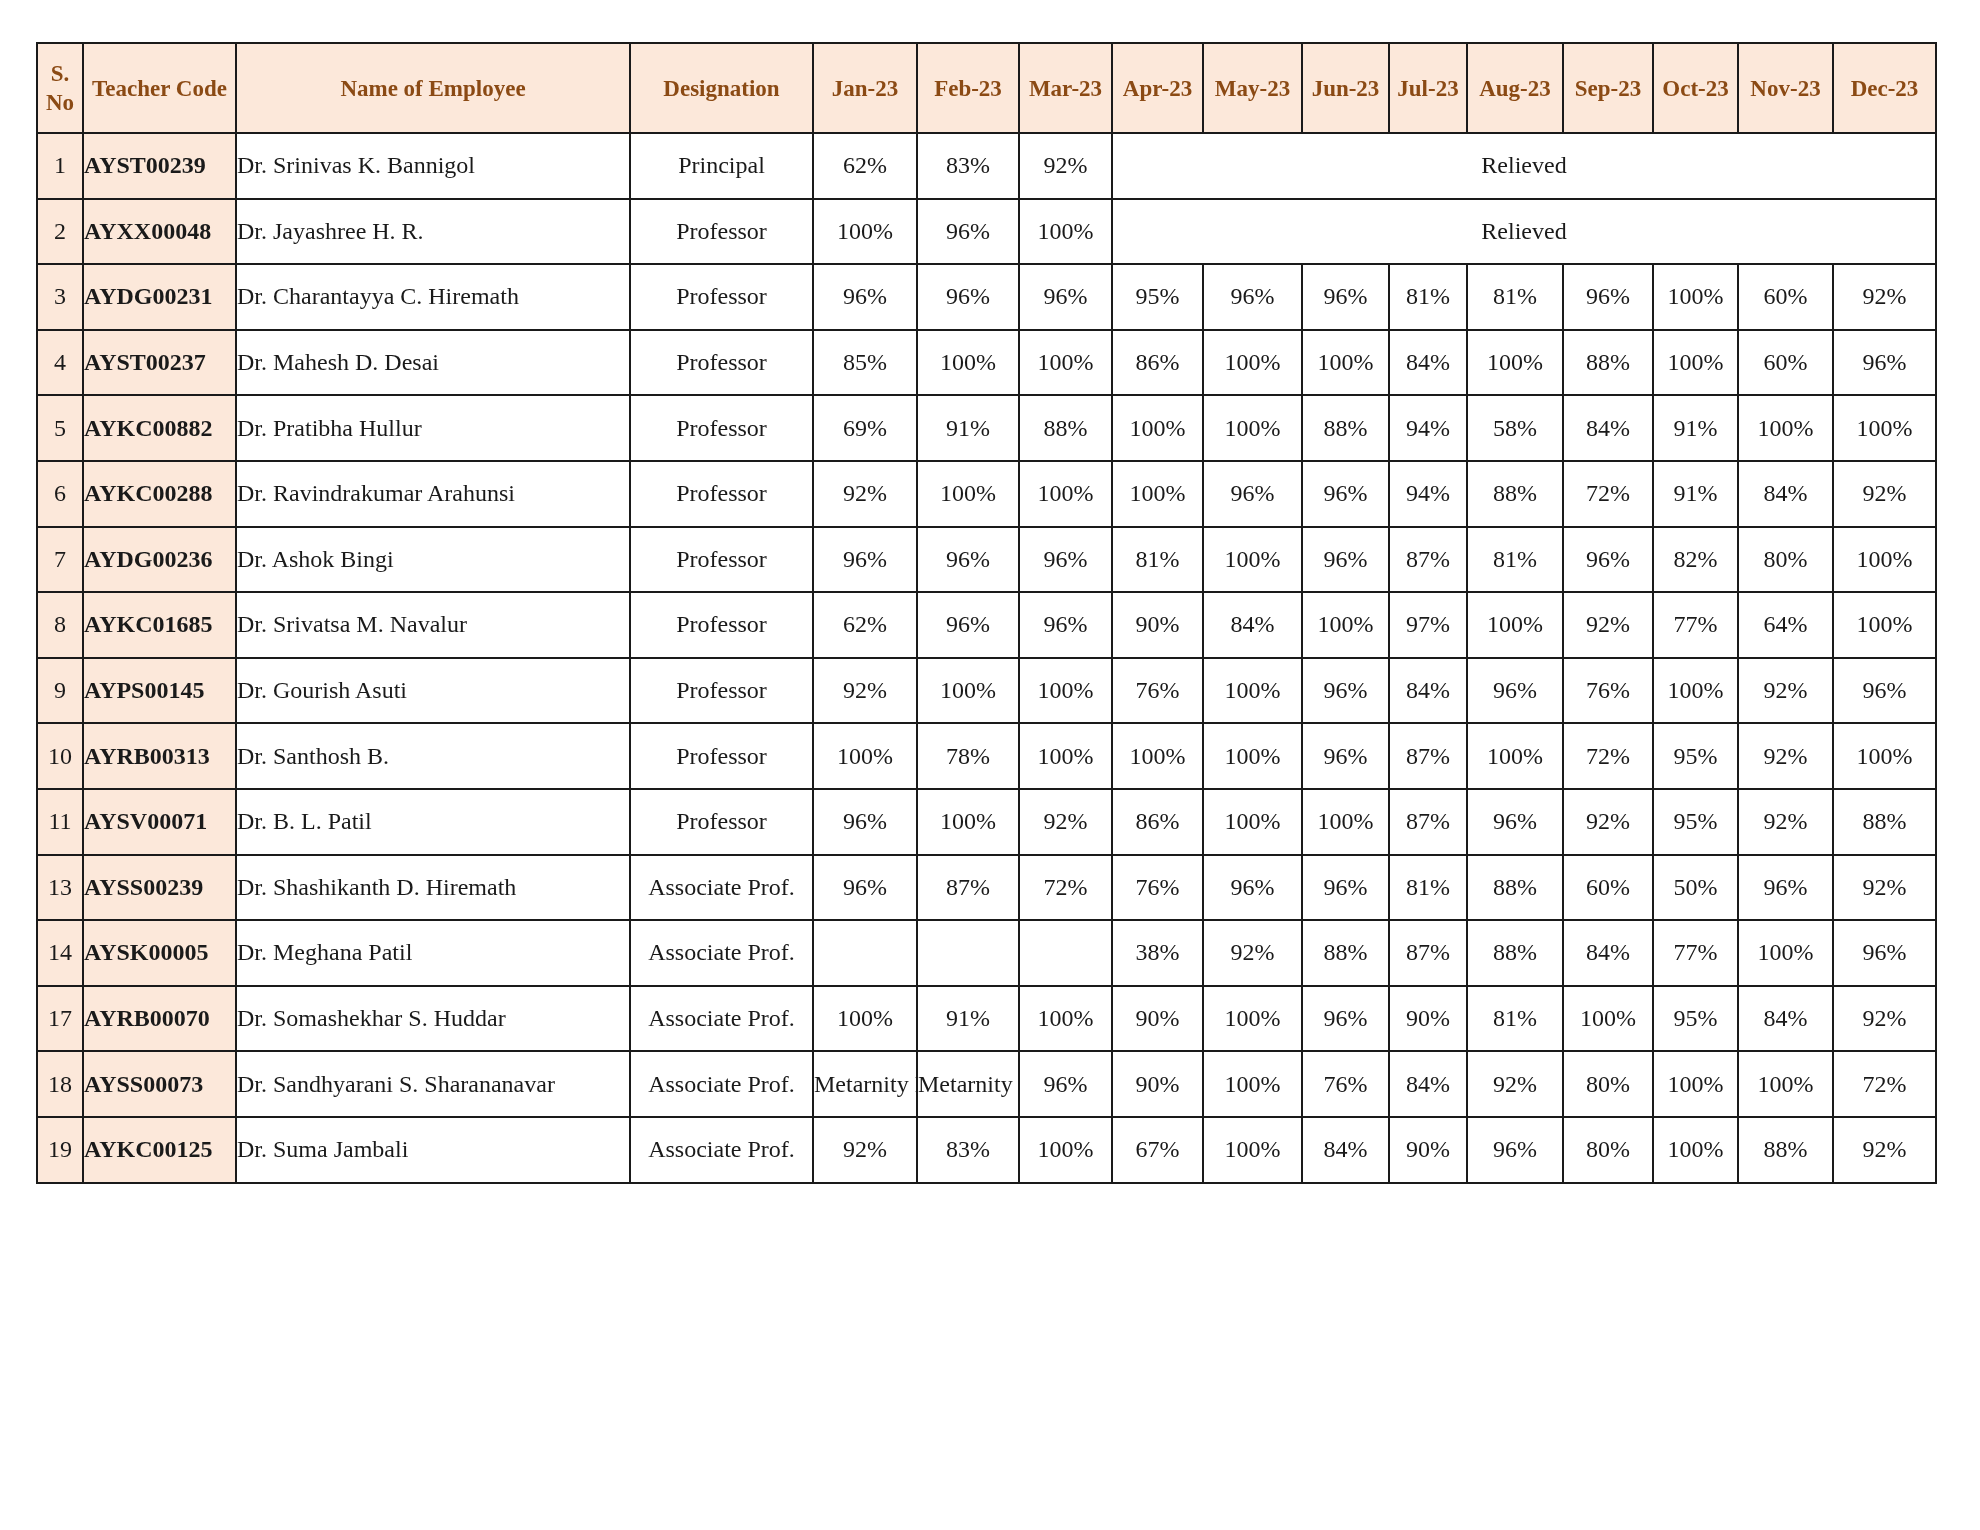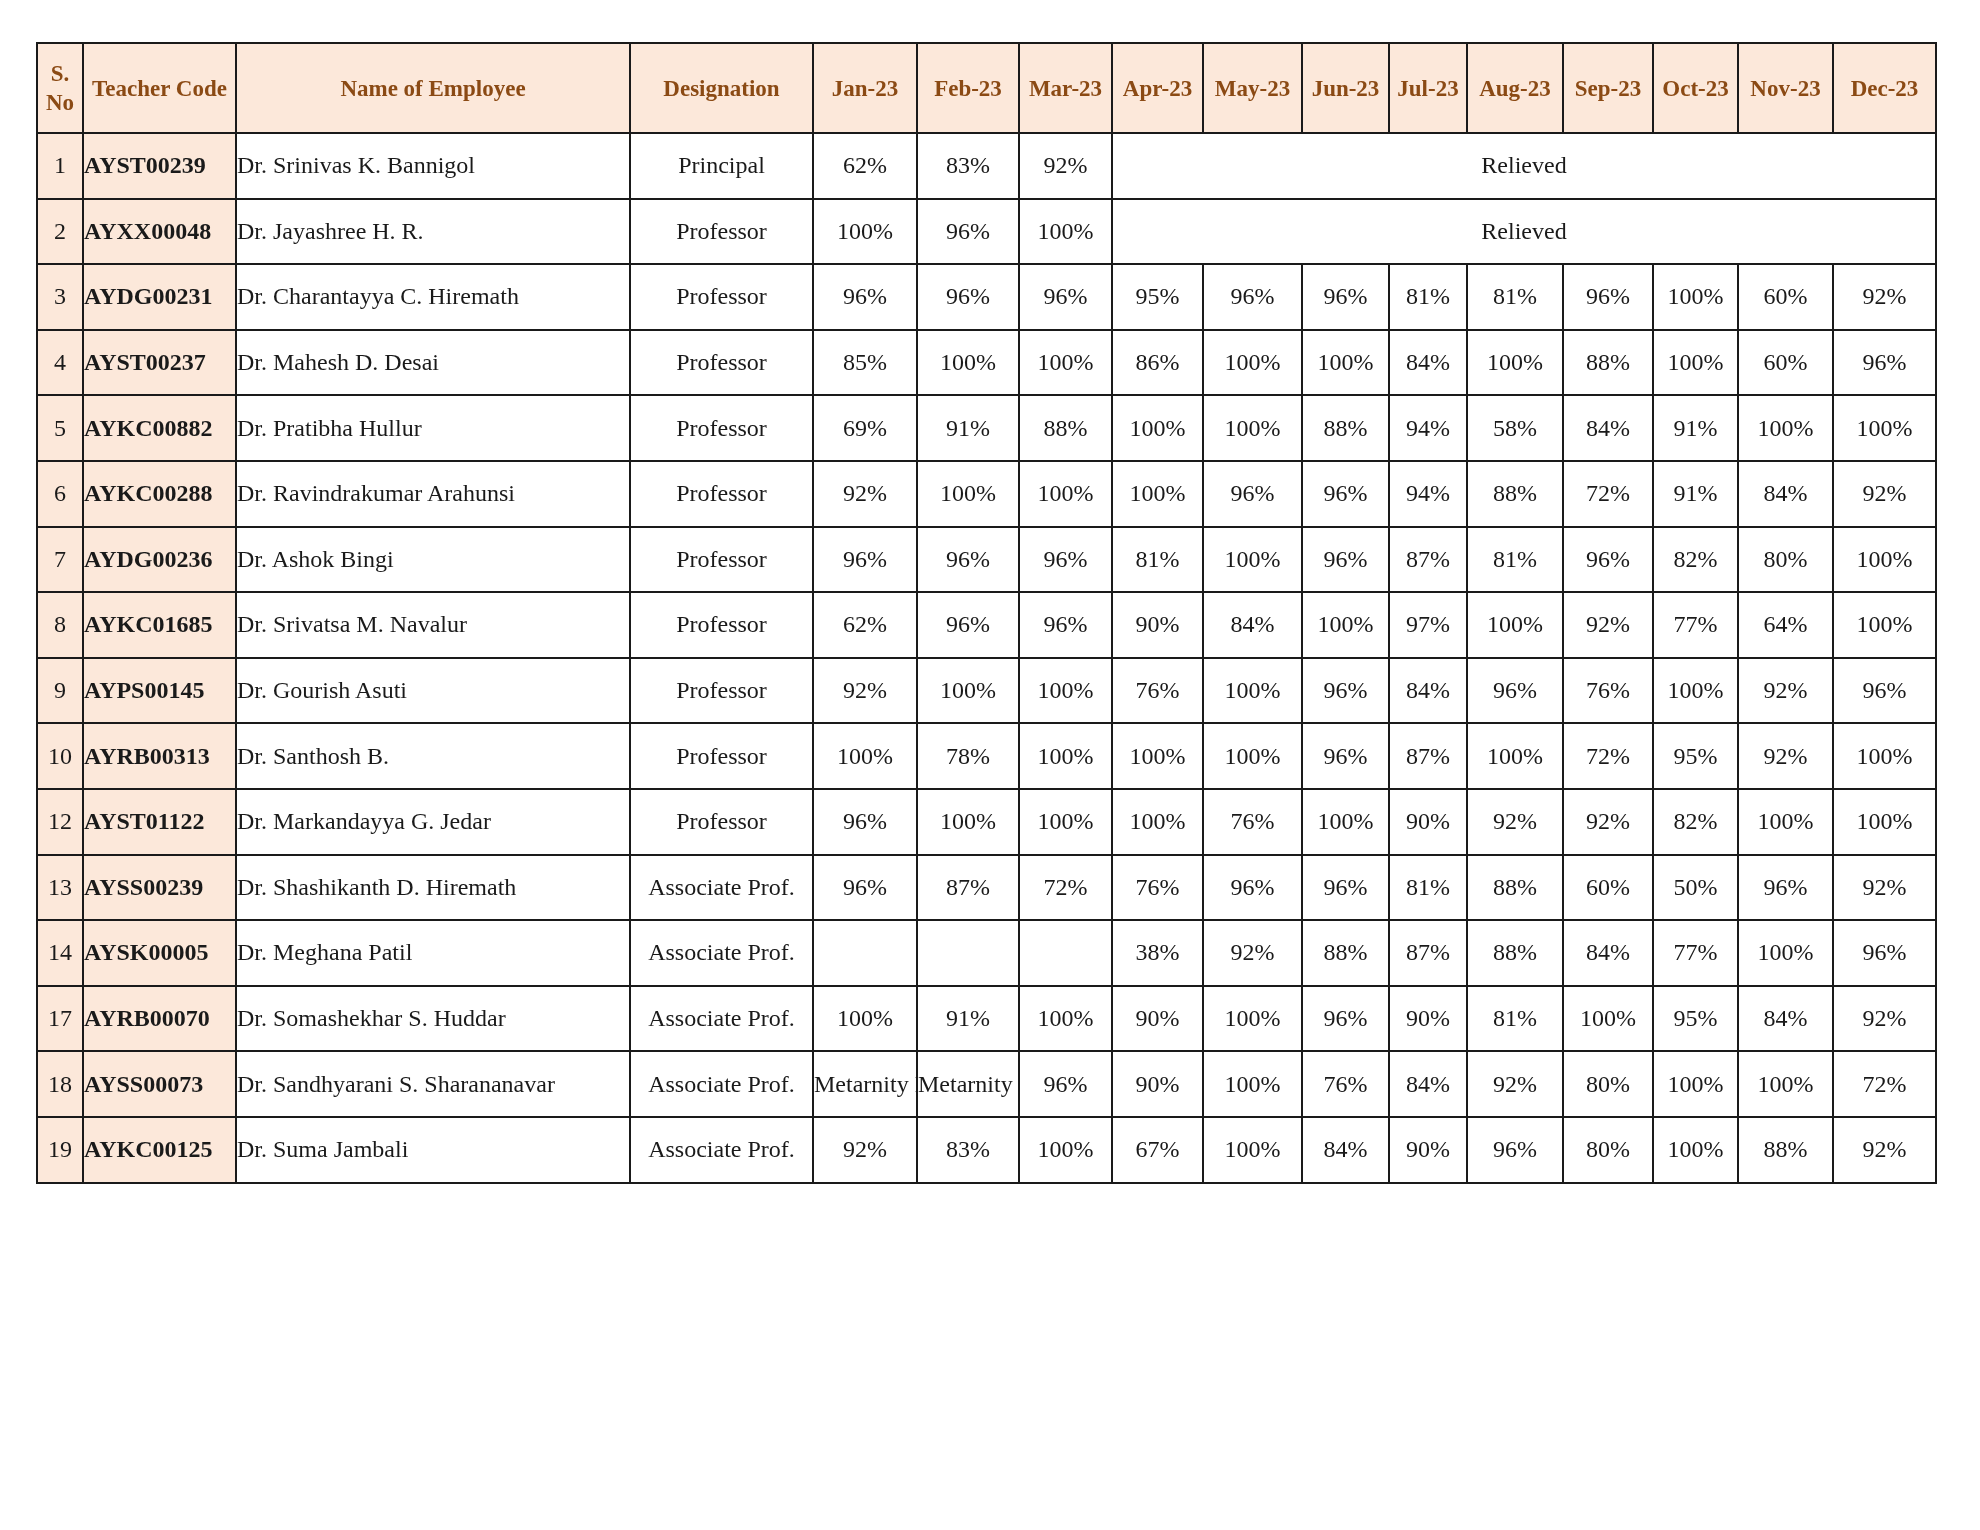--- a/index.html
+++ b/index.html
@@ -263,36 +263,36 @@
         <td class="val">100%</td>
         <td class="val">96%</td>
         <td class="val">87%</td>
         <td class="val">100%</td>
         <td class="val">72%</td>
         <td class="val">95%</td>
         <td class="val">92%</td>
         <td class="val">100%</td>
       </tr>
       <tr>
-        <td class="sno">12</td>
-        <td class="code">AYST01122</td>
-        <td class="name">Dr. Markandayya G. Jedar</td>
-        <td class="desig">Professor</td>
-        <td class="val">96%</td>
-        <td class="val">100%</td>
-        <td class="val">100%</td>
-        <td class="val">100%</td>
-        <td class="val">76%</td>
-        <td class="val">100%</td>
-        <td class="val">90%</td>
-        <td class="val">92%</td>
-        <td class="val">92%</td>
-        <td class="val">82%</td>
-        <td class="val">100%</td>
-        <td class="val">100%</td>
+        <td class="sno">11</td>
+        <td class="code">AYSV00071</td>
+        <td class="name">Dr. B. L. Patil</td>
+        <td class="desig">Professor</td>
+        <td class="val">96%</td>
+        <td class="val">100%</td>
+        <td class="val">92%</td>
+        <td class="val">86%</td>
+        <td class="val">100%</td>
+        <td class="val">100%</td>
+        <td class="val">87%</td>
+        <td class="val">96%</td>
+        <td class="val">92%</td>
+        <td class="val">95%</td>
+        <td class="val">92%</td>
+        <td class="val">88%</td>
       </tr>
       <tr>
         <td class="sno">13</td>
         <td class="code">AYSS00239</td>
         <td class="name">Dr. Shashikanth D. Hiremath</td>
         <td class="desig">Associate Prof.</td>
         <td class="val">96%</td>
         <td class="val">87%</td>
         <td class="val">72%</td>
         <td class="val">76%</td>

